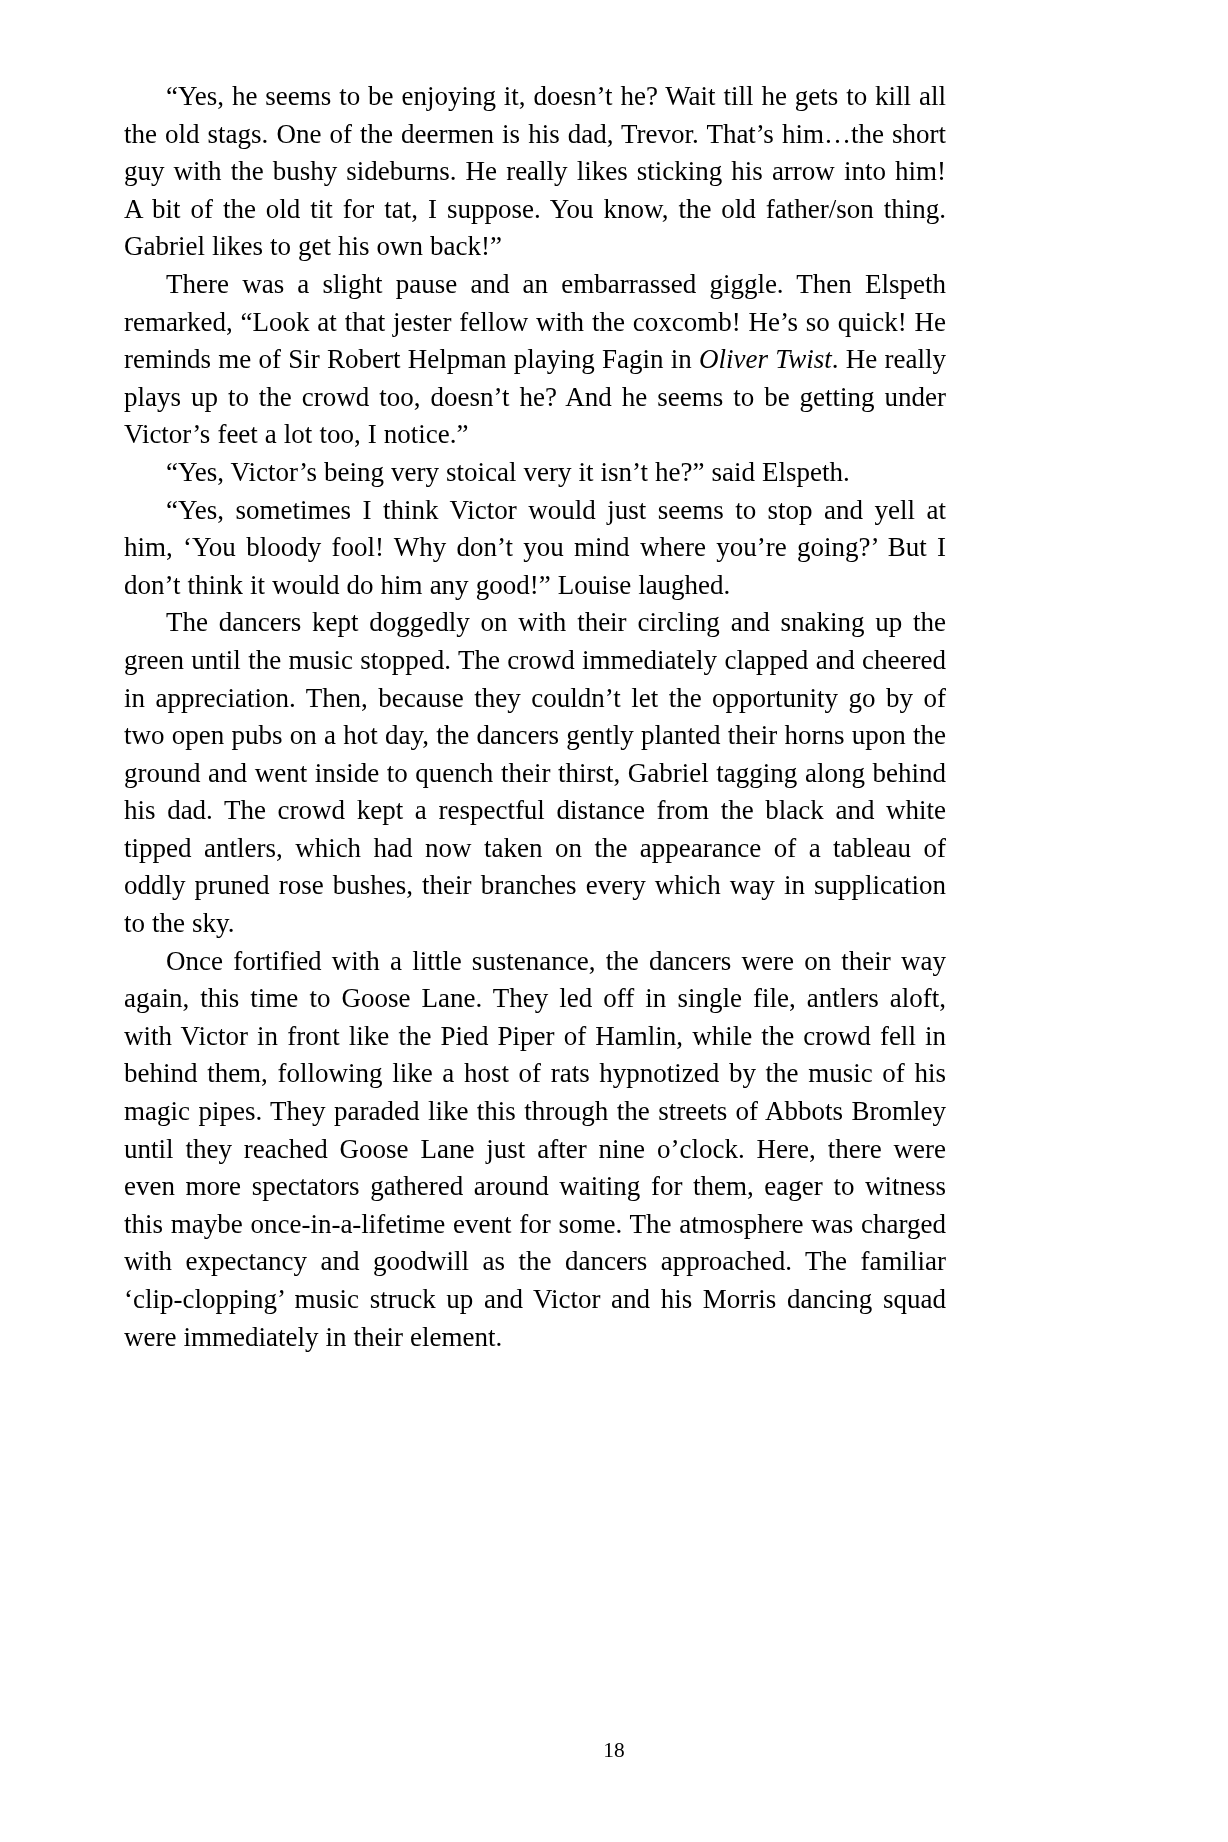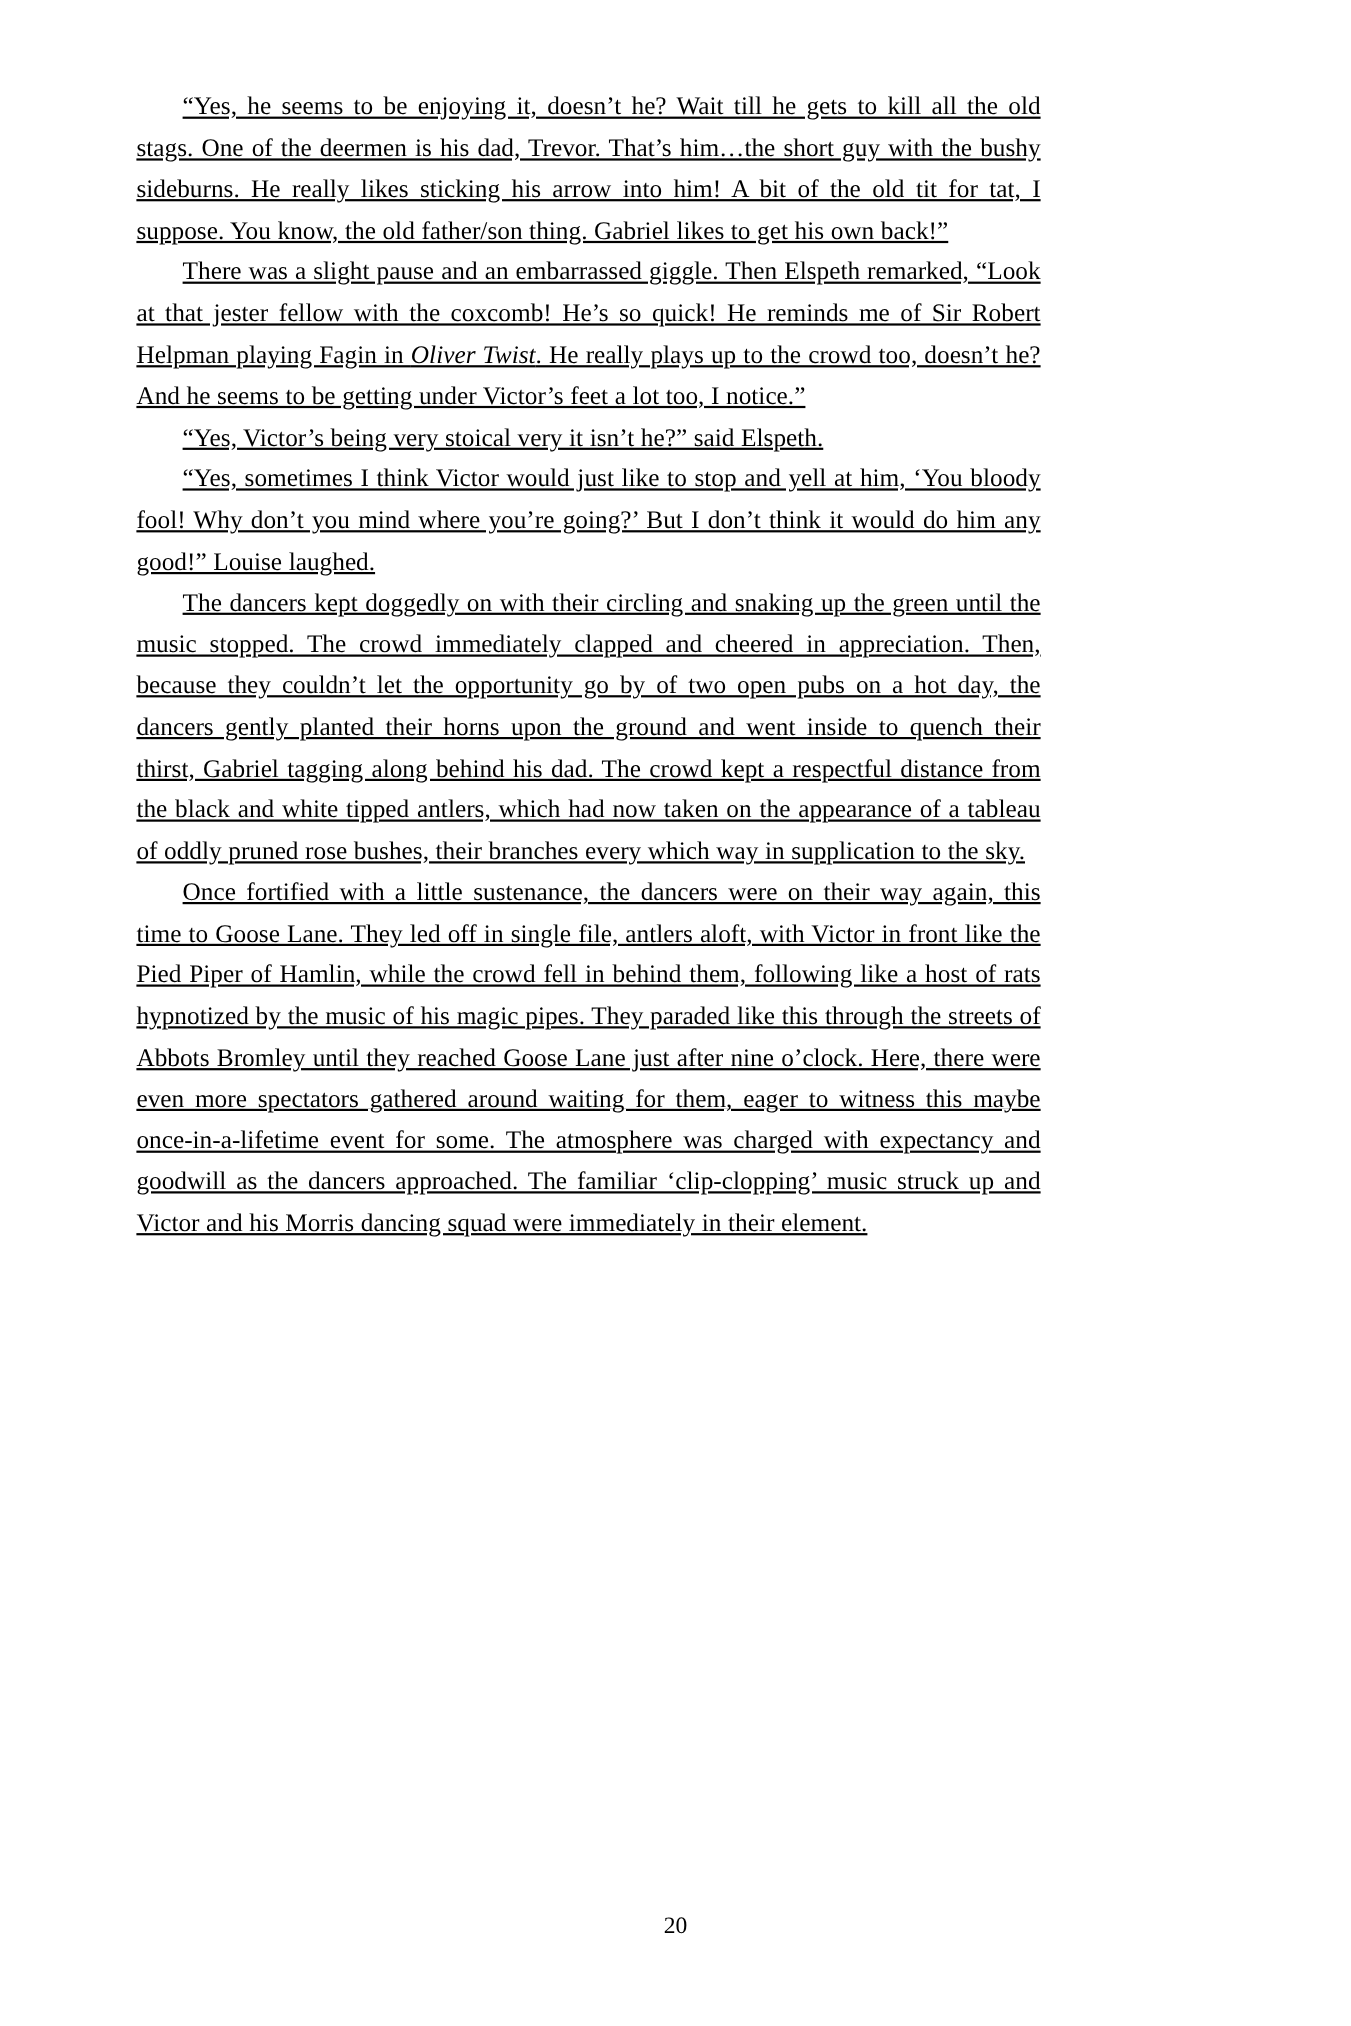--- a/index.html
+++ b/index.html
@@ -26,27 +26,26 @@
     position: absolute;
     left: 124px;
     top: 78px;
     width: 822px;
   }
   p.para {
     margin: 0;
     padding: 0;
     text-align: justify;
     text-justify: inter-word;
-    font-size: 23px;
+    font-size: 27px;
     line-height: 37.6px;
     text-indent: 42px;
     hyphens: none;
     -webkit-hyphens: none;
     word-spacing: 0.01em;
-    text-decoration: underline;
   }
   em.title-italic {
     font-style: italic;
     margin-top: 10px;
   }
   .page-number {
     position: absolute;
     left: 0;
     top: 1735px;
     width: 1228px;
@@ -64,23 +63,23 @@
   <div class="text-block">
 
     <p class="para">“Yes, he seems to be enjoying it, doesn’t he? Wait till he gets to kill all the old stags. One of the deermen is his dad, Trevor. That’s him…the short guy with the bushy sideburns. He really likes sticking his arrow into him! A bit of the old tit for tat, I suppose. You know, the old father/son thing. Gabriel likes to get his own back!”</p>
 
 
     <p class="para"><span>There was a slight pause and an embarrassed giggle. Then Elspeth remarked, “Look at that jester fellow with the coxcomb! He’s so quick! He reminds me of Sir Robert Helpman playing Fagin in </span><em class="title-italic">Oliver Twist</em><span>. He really plays up to the crowd too, doesn’t he? And he seems to be getting under Victor’s feet a lot too, I notice.”</span></p>
 
 
     <p class="para">“Yes, Victor’s being very stoical very it isn’t he?” said Elspeth.</p>
 
-    <p class="para">“Yes, sometimes I think Victor would just like to stop and yell at him, ‘You bloody fool! Why don’t you mind where you’re going?’ But I don’t think it would do him any good!” Louise laughed.</p>
+    <p class="para">“Yes, sometimes I think Victor would just seems to stop and yell at him, ‘You bloody fool! Why don’t you mind where you’re going?’ But I don’t think it would do him any good!” Louise laughed.</p>
 
     <p class="para">The dancers kept doggedly on with their circling and snaking up the green until the music stopped. The crowd immediately clapped and cheered in appreciation. Then, because they couldn’t let the opportunity go by of two open pubs on a hot day, the dancers gently planted their horns upon the ground and went inside to quench their thirst, Gabriel tagging along behind his dad. The crowd kept a respectful distance from the black and white tipped antlers, which had now taken on the appearance of a tableau of oddly pruned rose bushes, their branches every which way in supplication to the sky.</p>
 
     <p class="para">Once fortified with a little sustenance, the dancers were on their way again, this time to Goose Lane. They led off in single file, antlers aloft, with Victor in front like the Pied Piper of Hamlin, while the crowd fell in behind them, following like a host of rats hypnotized by the music of his magic pipes. They paraded like this through the streets of Abbots Bromley until they reached Goose Lane just after nine o’clock. Here, there were even more spectators gathered around waiting for them, eager to witness this maybe once-in-a-lifetime event for some. The atmosphere was charged with expectancy and goodwill as the dancers approached. The familiar ‘clip-clopping’ music struck up and Victor and his Morris dancing squad were immediately in their element.</p>
 
   </div>
 
-  <div class="page-number">20</div>
+  <div class="page-number">18</div>
 
 </div>
 
 </body></html>

